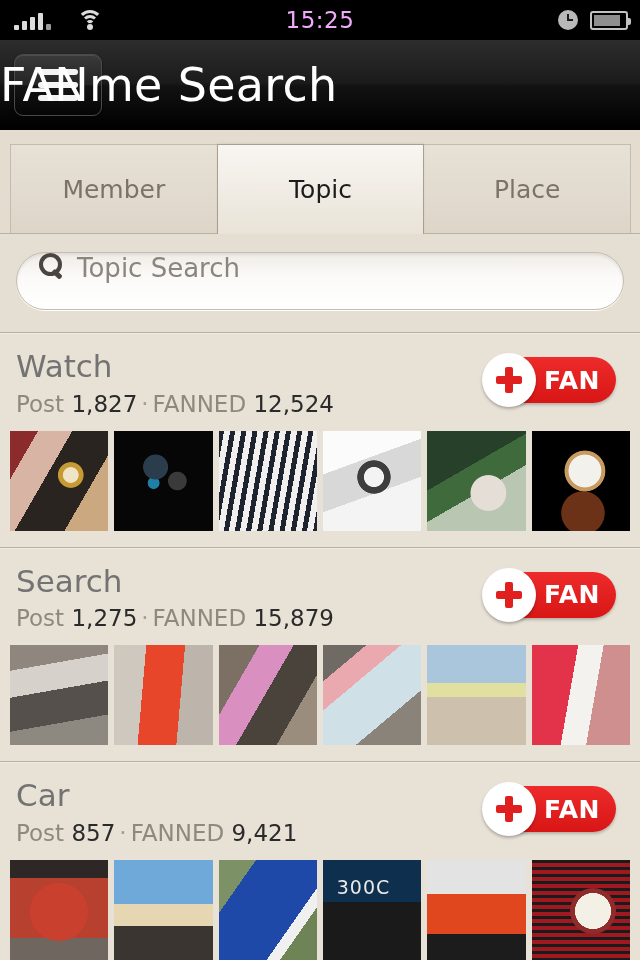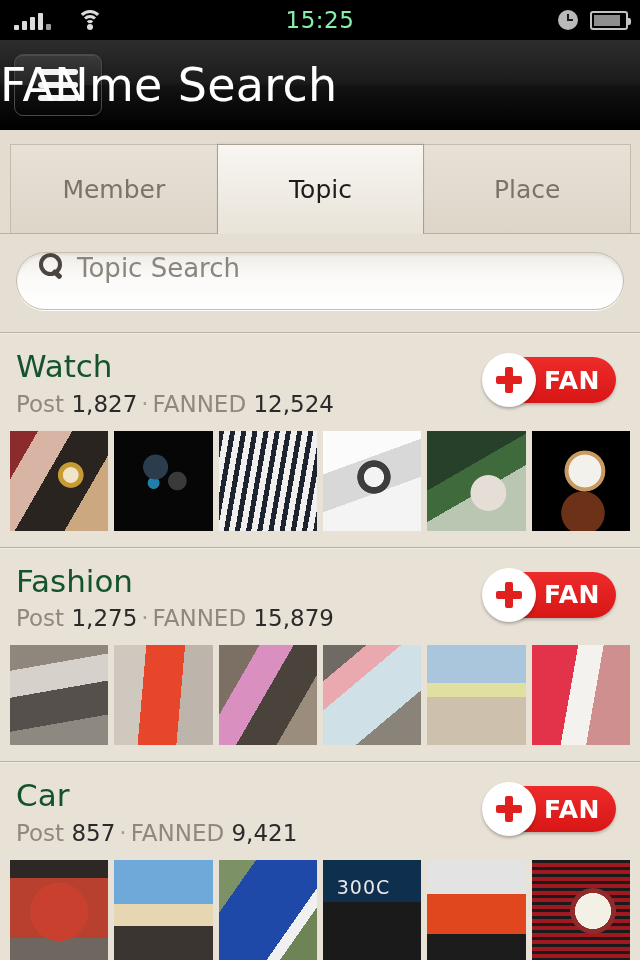--- a/index.html
+++ b/index.html
@@ -34,21 +34,21 @@
   }
   .wifi span.a { width: 26px; height: 26px; top: 0; }
   .wifi span.b { width: 17px; height: 17px; top: 5px; }
   .wifi span.c { width: 9px; height: 9px; top: 10px; }
   .wifi span.d {
     width: 6px; height: 6px; top: 14px; border-radius: 50%;
     background: #dcdcdc; border: none;
   }
   .sb-clock {
     position: absolute; left: 0; right: 0; text-align: center;
-    font-size: 23px; color: #86efac; letter-spacing: .5px;
+    font-size: 23px; color: #f0abfc; letter-spacing: .5px;
     font-family: "DejaVu Sans", "Liberation Sans", sans-serif;
   }
   .sb-right {
     position: absolute; right: 12px; display: flex; align-items: center; gap: 12px;
   }
   .alarm {
     width: 20px; height: 20px; border-radius: 50%;
     background: #b9b9b9; position: relative;
   }
   .alarm::after {
@@ -147,21 +147,21 @@
   .topic {
     border-top: 1px solid #b9b0a1;
     box-shadow: 0 1px 0 #f0ebe2 inset;
     padding: 16px 0 0 0;
     background: #e8e1d6;
   }
   .topic-head {
     display: flex; align-items: flex-start; justify-content: space-between;
     padding: 0 16px;
   }
-  .topic-name { font-size: 31px; color: #14532d; line-height: 1.15; }
+  .topic-name { font-size: 31px; color: #737373; line-height: 1.15; }
   .topic-meta { font-size: 23px; color: #8e887f; margin-top: 6px; }
   .topic-meta b { color: #2a2a2a; font-weight: 400; }
   .topic-meta .dot { margin: 0 4px; color: #a49c91; }
 
   .fan-btn {
     position: relative; height: 46px; min-width: 124px;
     margin-top: 8px; margin-right: 8px;
     border-radius: 23px;
     background: linear-gradient(to bottom, #ee2b2b 0%, #d81616 100%);
     box-shadow: 0 2px 3px rgba(0,0,0,.22);
@@ -335,21 +335,21 @@
           <div class="thumb t-w2"></div>
           <div class="thumb t-w3"></div>
           <div class="thumb t-w4"></div>
           <div class="thumb t-w5"></div>
           <div class="thumb t-w6"></div>
         </div>
       </div>
       <div class="topic">
         <div class="topic-head">
           <div>
-            <div class="topic-name">Fashion</div>
+            <div class="topic-name">Search</div>
             <div class="topic-meta"><span>Post</span> <b>1,275</b><span class="dot">·</span><span>FANNED</span> <b>15,879</b></div>
           </div>
           <div class="fan-btn">
             <span class="fan-plus">
               <i></i>
             </span>
             <span class="fan-label">FAN</span>
           </div>
         </div>
         <div class="thumbs">

